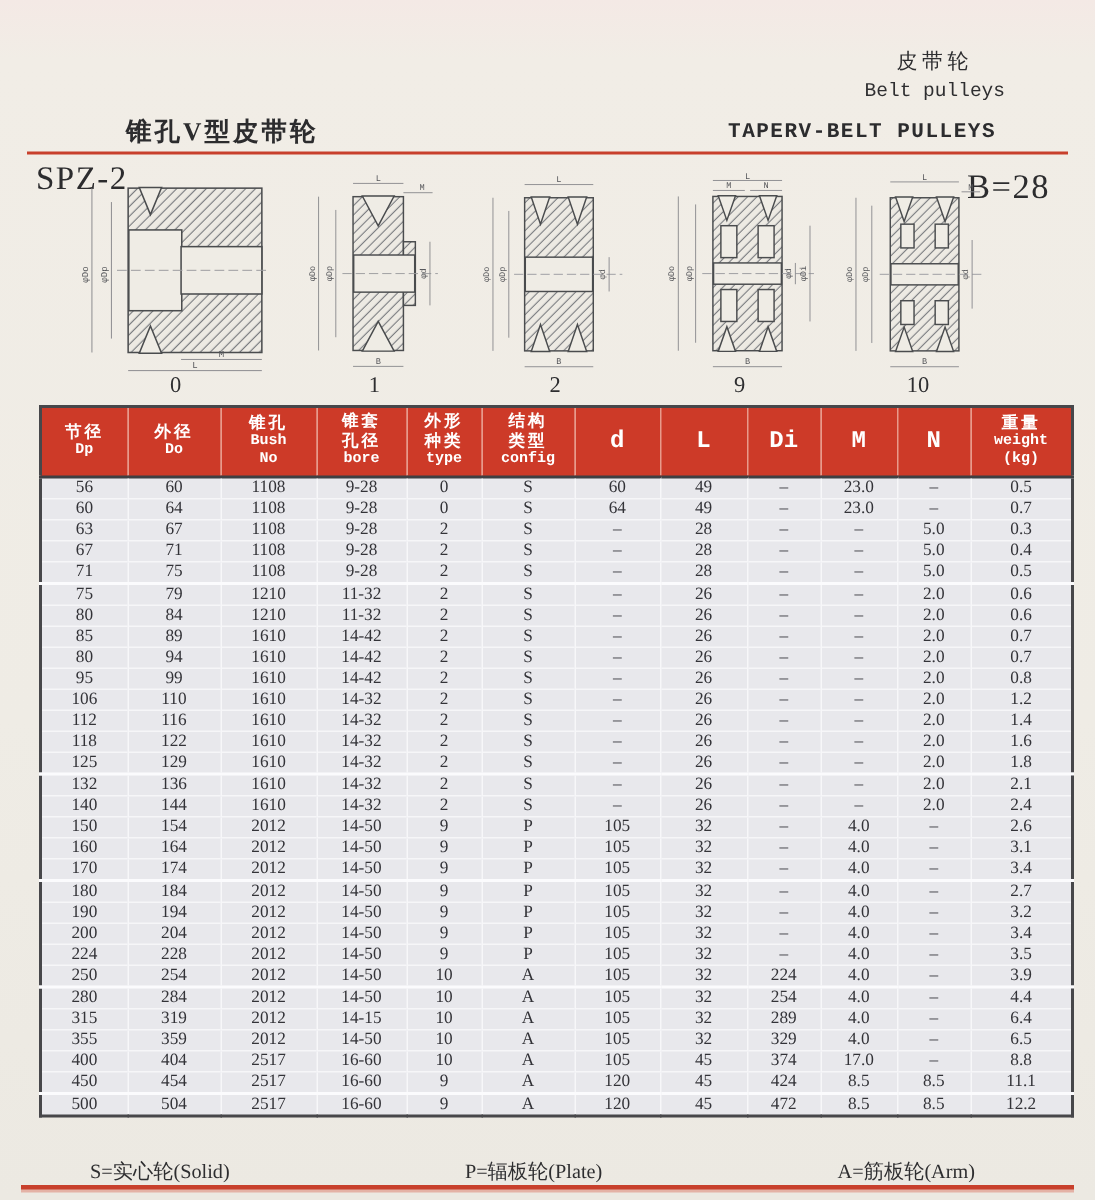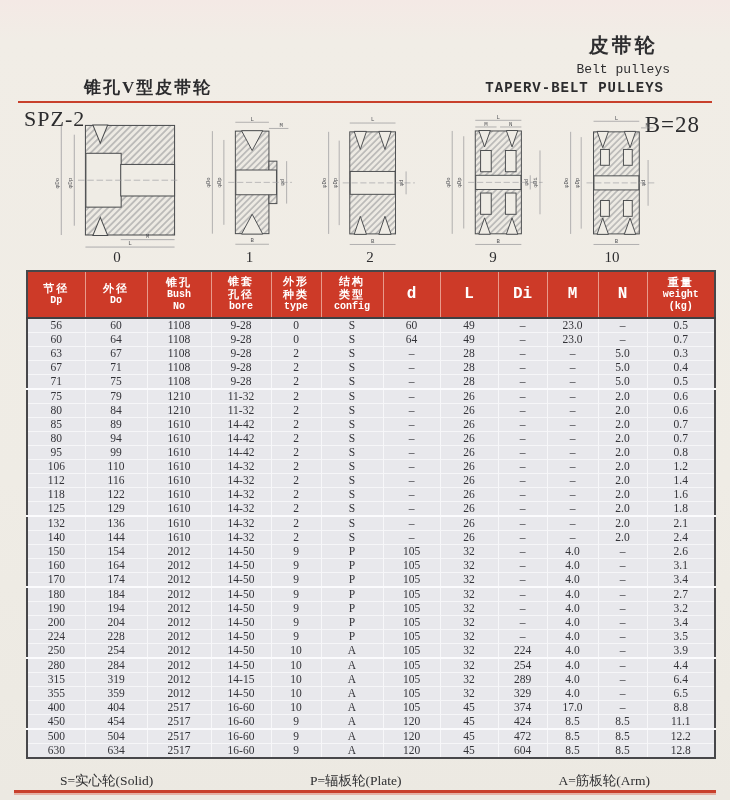--- a/index.html
+++ b/index.html
@@ -3,21 +3,21 @@
 <meta charset="utf-8">
 <style>
   html,body{margin:0;padding:0;background:#dcd8d0;}
   .page{
     position:relative;width:730px;height:800px;margin:0 auto;overflow:hidden;
     background:linear-gradient(180deg,#f4e9e5 0%,#f1ede6 5%,#efece5 60%,#ece9e2 100%);
     font-family:"Liberation Serif",serif;color:#3a3a3e;
   }
   
   .title-block{position:absolute;top:32px;right:60px;text-align:center;}
-  .title-cn{font-size:20px;font-weight:bold;letter-spacing:3px;color:#2e2e30;}
+  .title-cn{font-size:14px;font-weight:normal;letter-spacing:3px;color:#2e2e30;}
   .title-en{font-family:"Liberation Mono",monospace;font-size:13px;margin-top:3px;color:#2e2e30;}
   .section-cn{position:absolute;top:76px;left:84px;font-size:17px;font-weight:bold;letter-spacing:2px;color:#2c2c2e;}
   .section-en{position:absolute;top:80px;right:66px;font-family:"Liberation Mono",monospace;font-size:14px;font-weight:bold;letter-spacing:1px;color:#2c2c2e;}
   .rule-red-top{position:absolute;top:101px;left:18px;width:694px;height:2px;background:#c8402c;}
   .rule-red-bottom{position:absolute;top:790px;left:14px;width:702px;height:3px;background:#c8402c;box-shadow:0 2px 0 #e4b2a6;}
   
   .diagram-strip{position:absolute;top:104px;left:0;width:730px;height:164px;}
   .model-label{position:absolute;top:2px;left:24px;font-size:22px;letter-spacing:1px;color:#2c2c2e;font-family:Liberation Serif, serif;}
   .belt-width-label{position:absolute;top:8px;right:30px;font-size:23px;letter-spacing:1px;color:#2c2c2e;}
   .fig{position:absolute;bottom:2px;display:flex;flex-direction:column;align-items:center;}
@@ -672,34 +672,20 @@
           <td>16-60</td>
           <td>9</td>
           <td>A</td>
           <td>120</td>
           <td>45</td>
           <td>472</td>
           <td>8.5</td>
           <td>8.5</td>
           <td>12.2</td>
         </tr>
-        <tr>
-          <td>630</td>
-          <td>634</td>
-          <td>2517</td>
-          <td>16-60</td>
-          <td>9</td>
-          <td>A</td>
-          <td>120</td>
-          <td>45</td>
-          <td>604</td>
-          <td>8.5</td>
-          <td>8.5</td>
-          <td>12.8</td>
-        </tr>
       </tbody>
   </table>
 
   <div class="legend">
     <span>S=实心轮(Solid)</span>
     <span>P=辐板轮(Plate)</span>
     <span>A=筋板轮(Arm)</span>
   </div>
 
   <div class="rule-red-bottom"></div>

